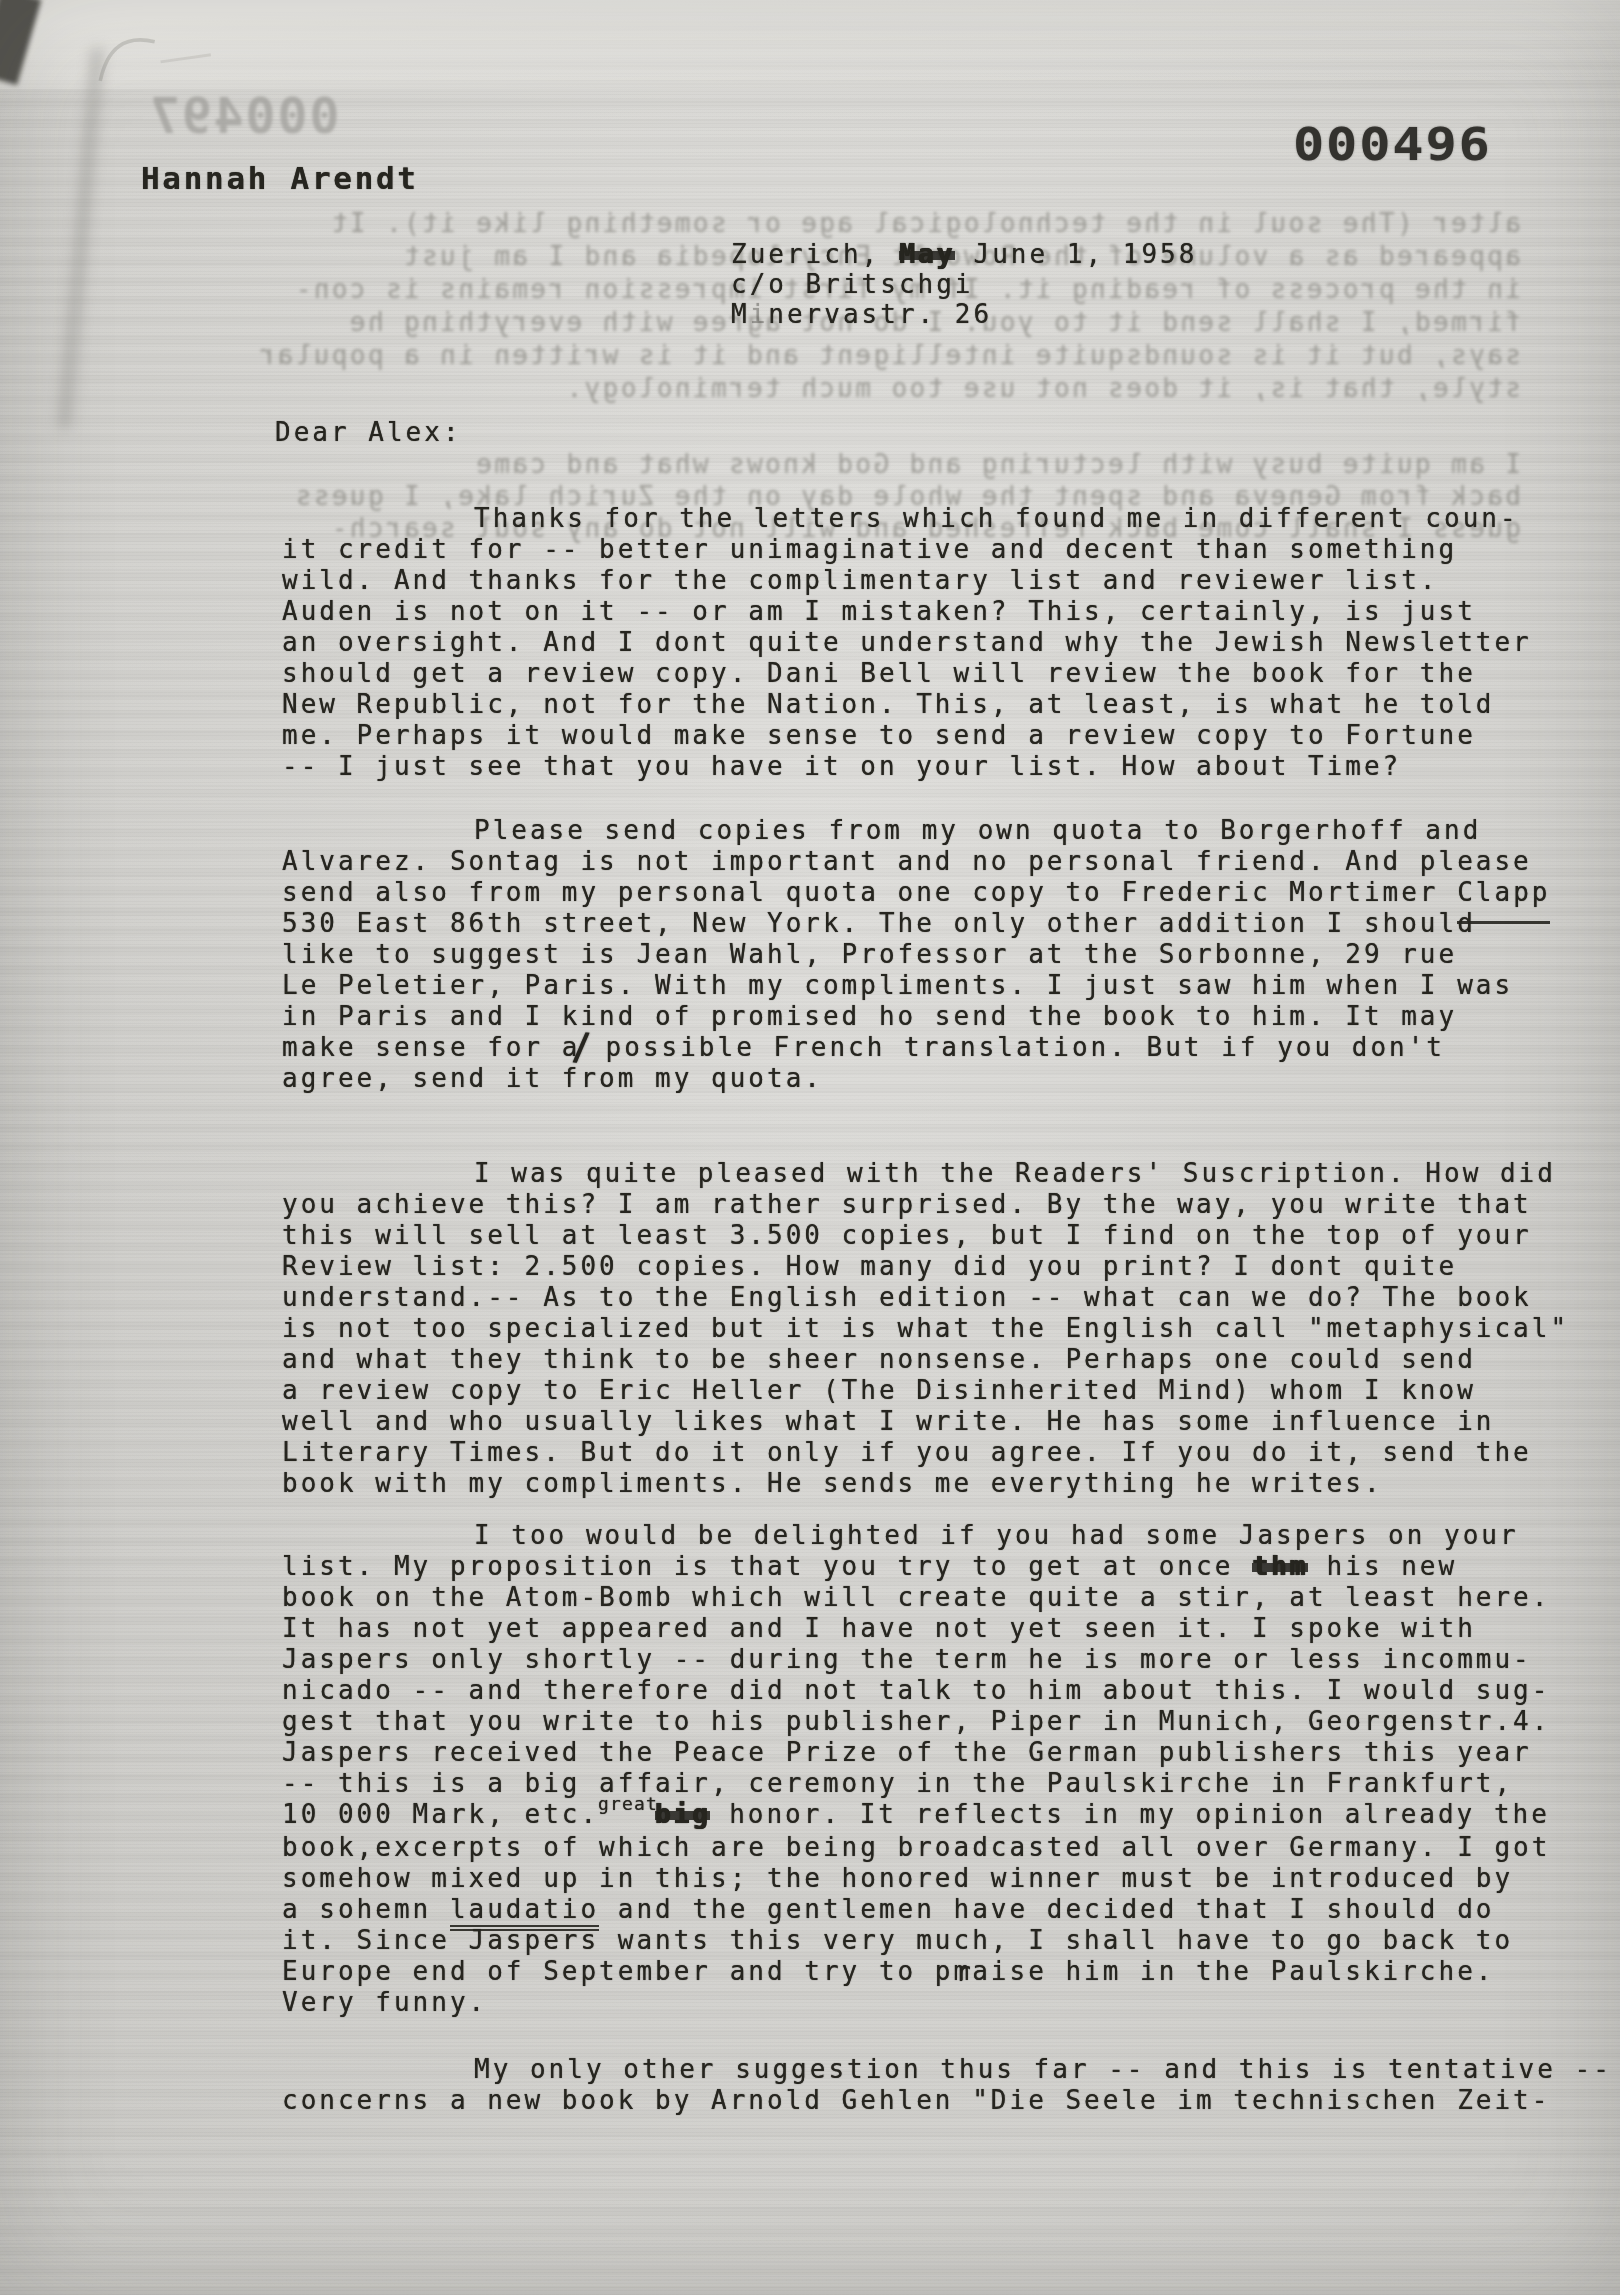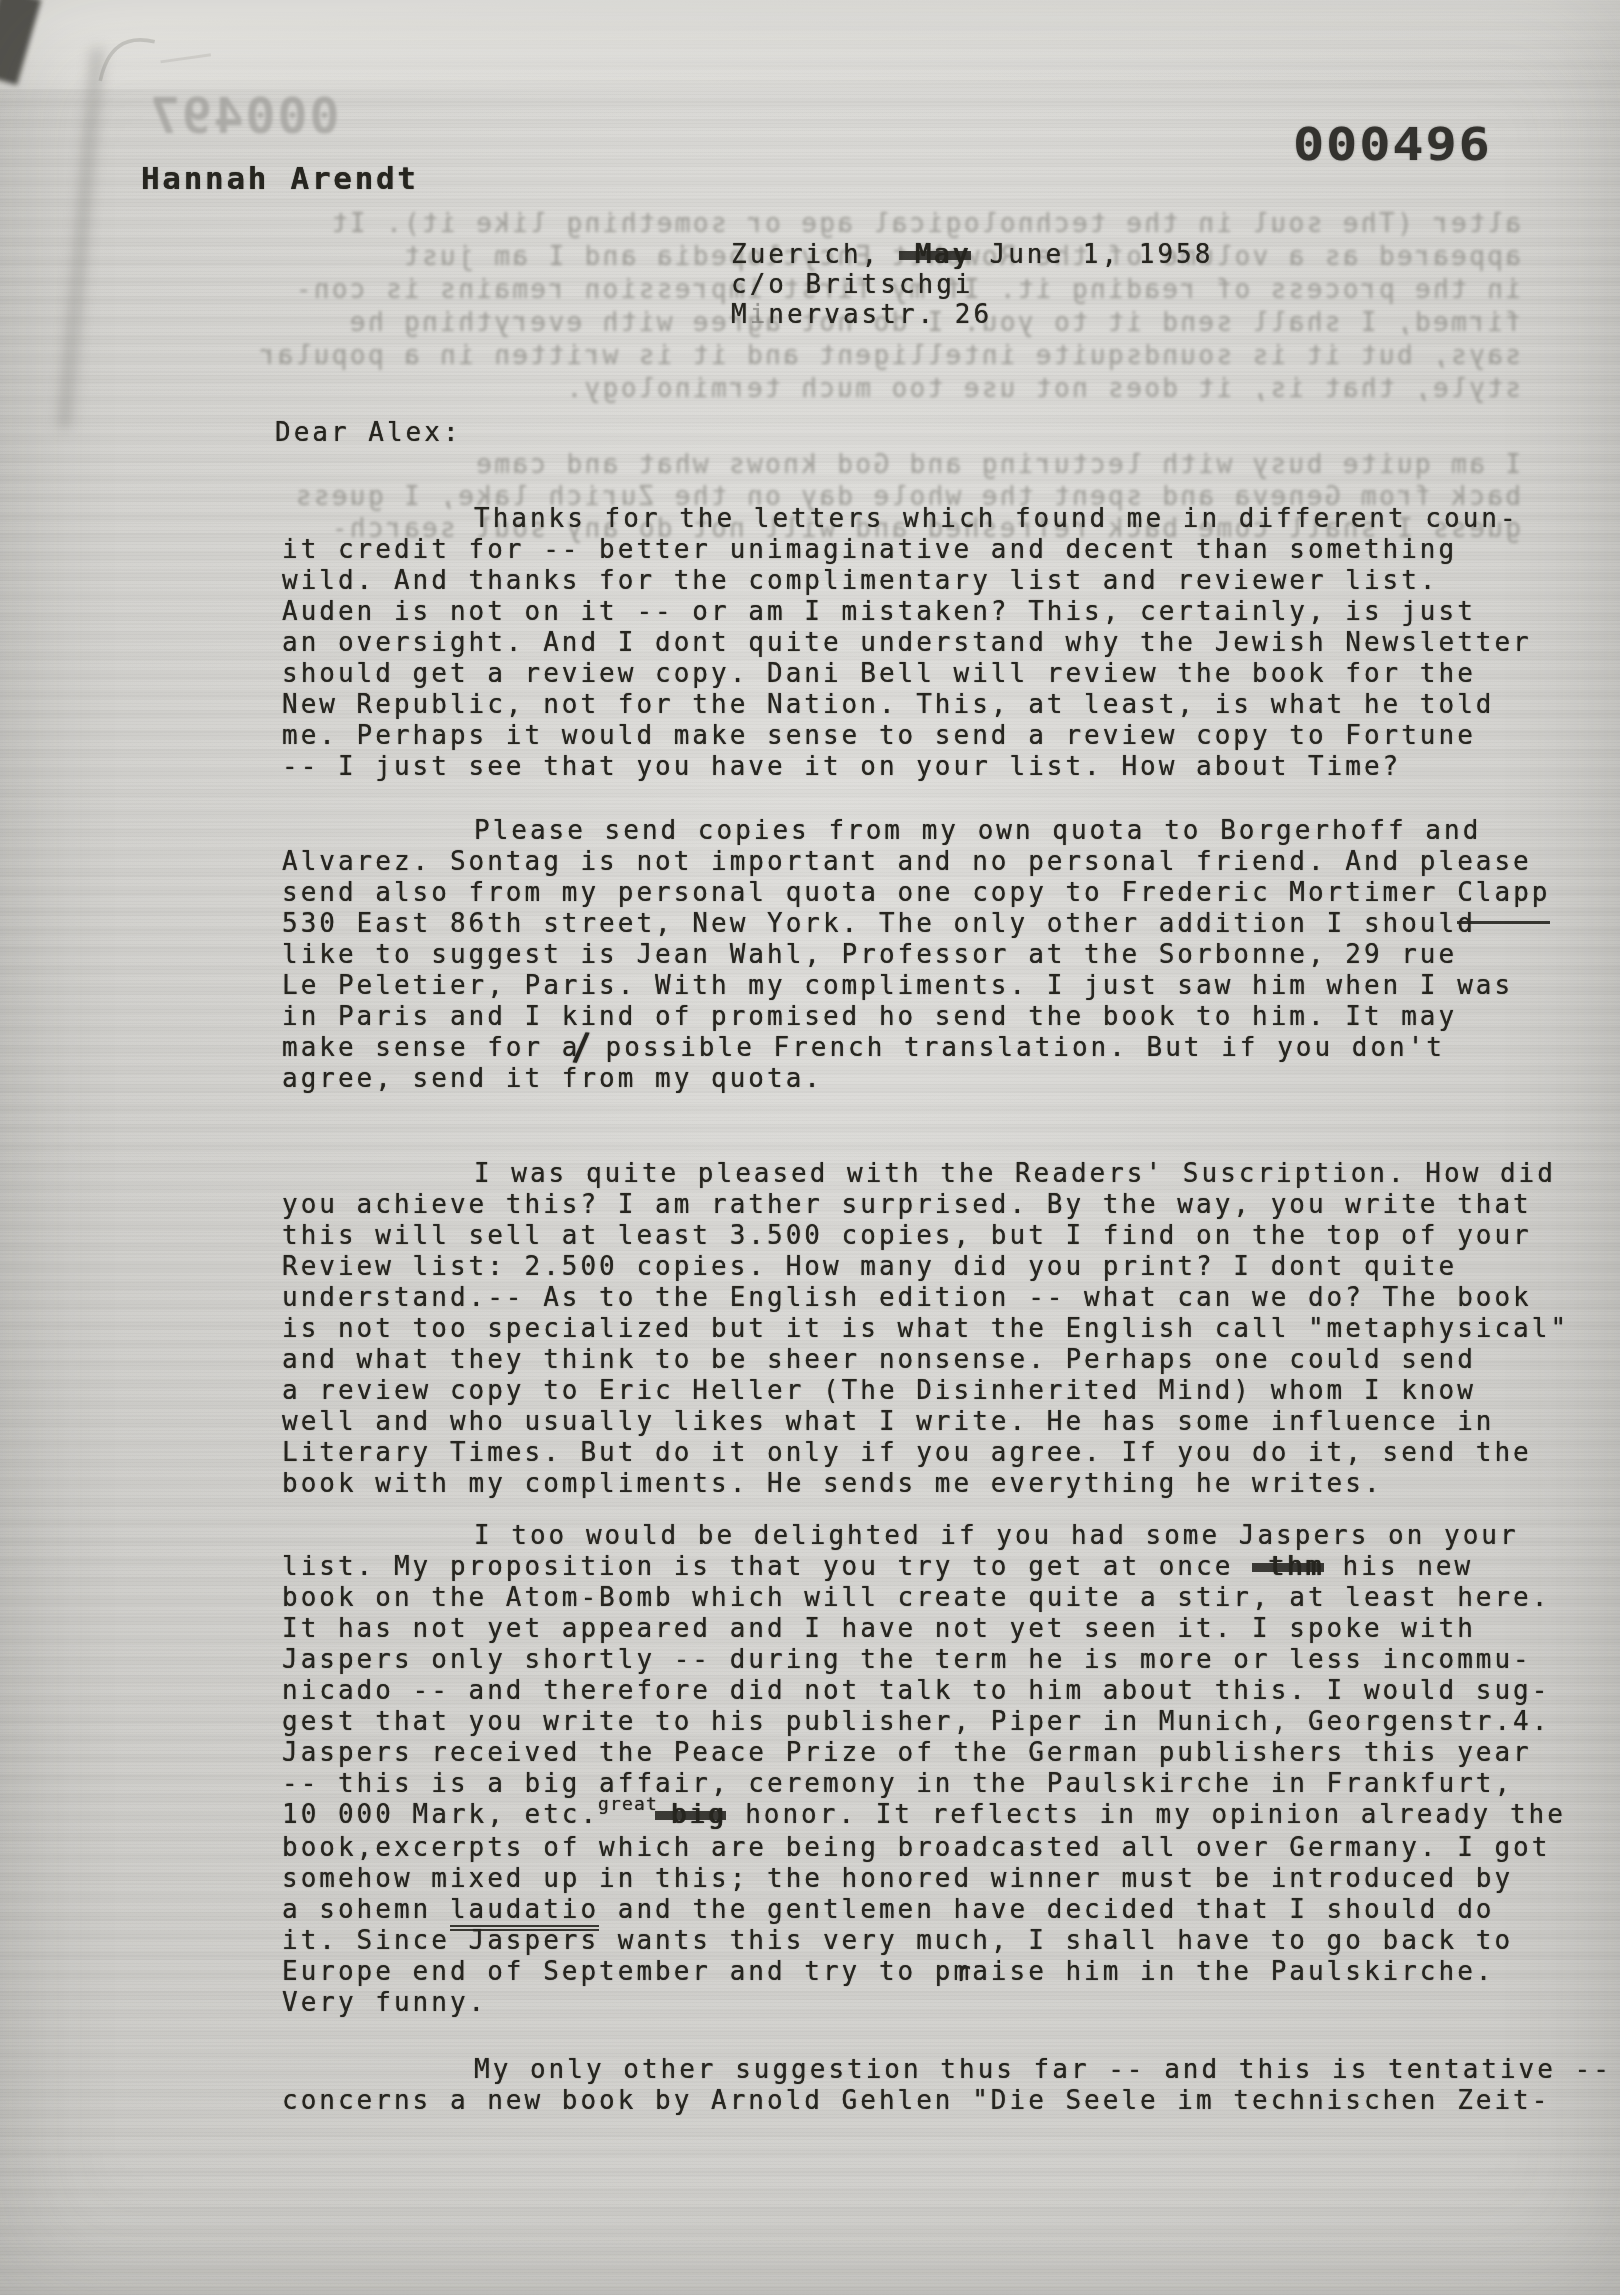--- a/index.html
+++ b/index.html
@@ -42,23 +42,23 @@
     font-size:26px;letter-spacing:3px;line-height:31px;}
   .para{margin:0;}
   .para:nth-child(2){margin-top:33px;}
   .para:nth-child(3){margin-top:64px;}
   .para:nth-child(4){margin-top:21px;}
   .para:nth-child(5){margin-top:36px;}
   .line.indent{padding-left:192px;}
 
   .u{border-bottom:3px solid rgba(38,37,31,.9);padding-bottom:14px;}
   .u2{border-bottom:6.6px double rgba(38,37,31,.9);padding-bottom:0.6px;}
-  .xout{font-weight:normal;
+  .xout{font-weight:bold;
     background:linear-gradient(rgba(0,0,0,0) 40%, rgba(32,31,27,0.85) 40% 70%, rgba(0,0,0,0) 70%);
-    text-shadow:1.2px 0 0 currentColor,0 0 1.2px rgba(38,37,31,0.9);padding-left:16px;}
+    text-shadow:1.2px 0 0 currentColor,0 0 1.2px rgba(38,37,31,0.9);}
   .sup{display:inline-block;font-size:18px;letter-spacing:1.2px;position:relative;top:-13px;margin:0 -3.6px 0 -1.2px;}
   .faint{opacity:.35;}
   .hand-slash{display:inline-block;font-family:"DejaVu Serif", serif;font-weight:bold;
     transform:scale(1.45) rotate(6deg);margin:0 -3px;}
   .ot{position:relative;display:inline-block;}
   .ot::after{content:attr(data-over);position:absolute;left:1.8px;top:0.6px;}
 
   .bleed{position:absolute;transform:scaleX(-1);color:#8f8e88;filter:blur(1.5px);
     font-size:26px;letter-spacing:2.4px;line-height:33px;opacity:.8;}
   #bleed-top{left:95px;top:207px;width:1426px;}

